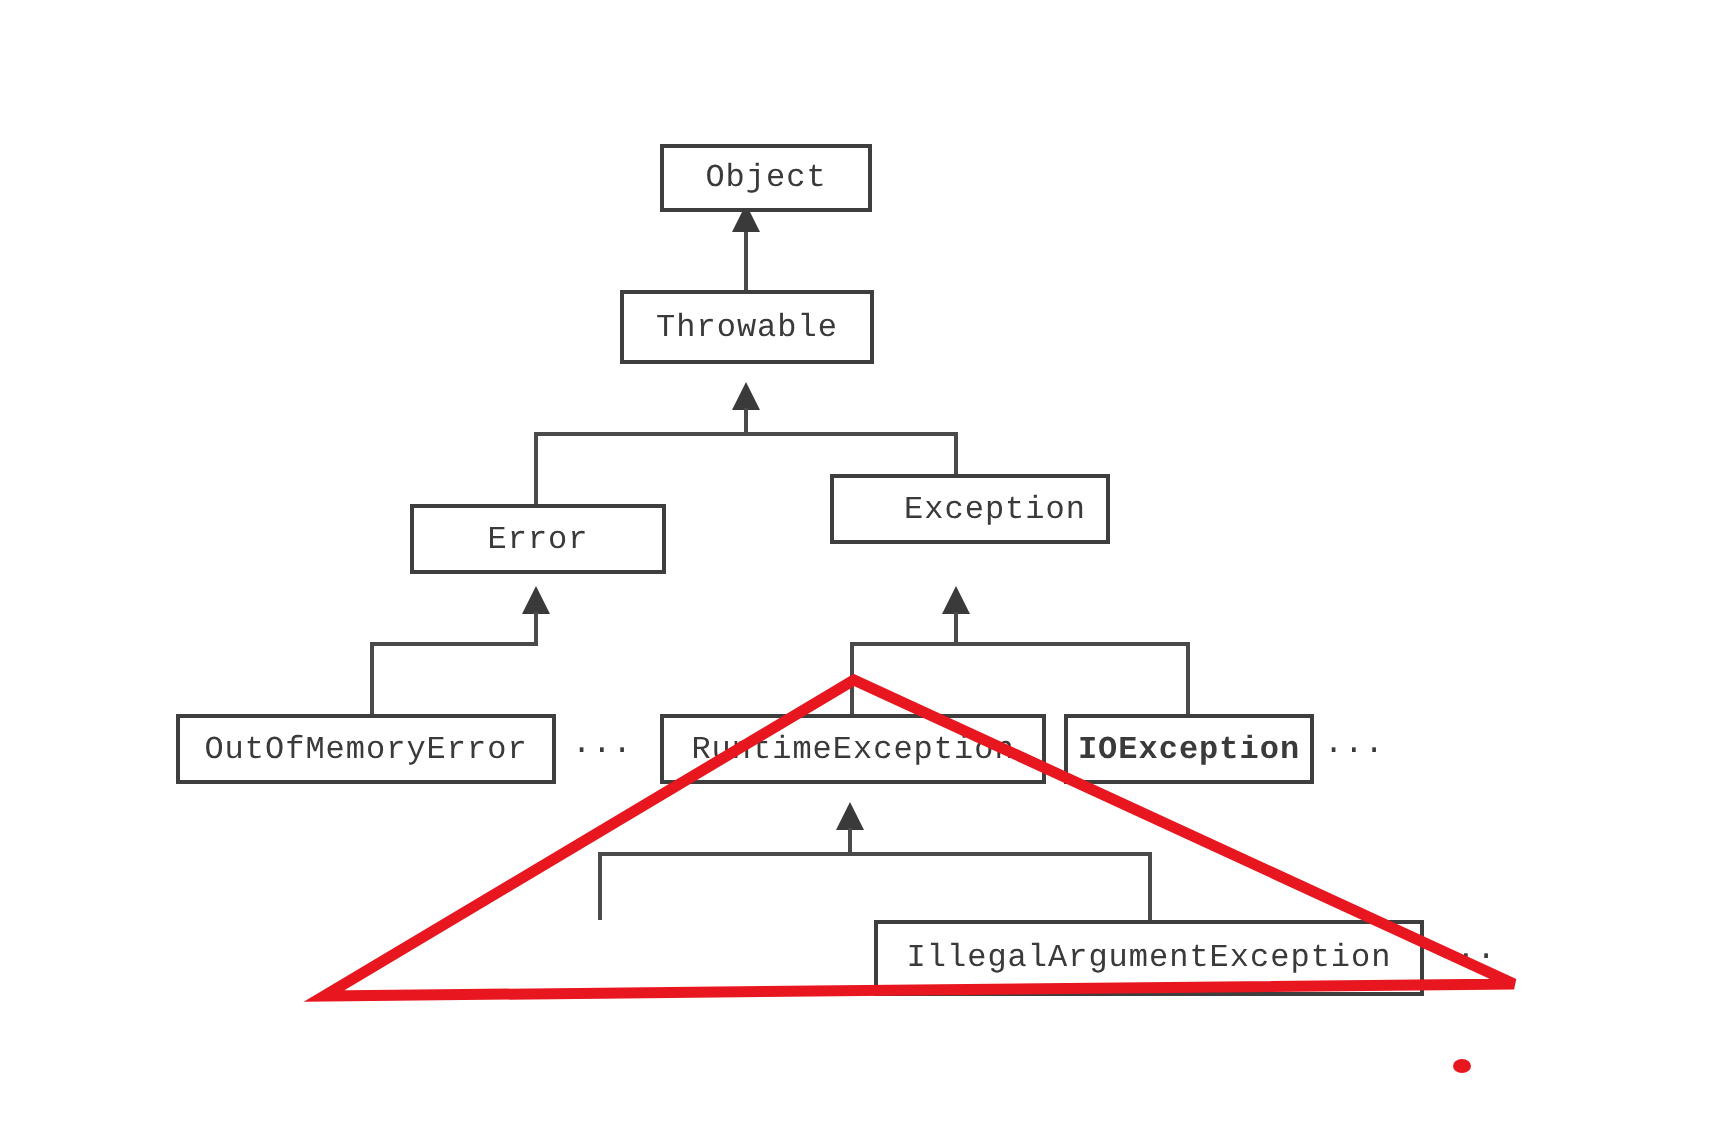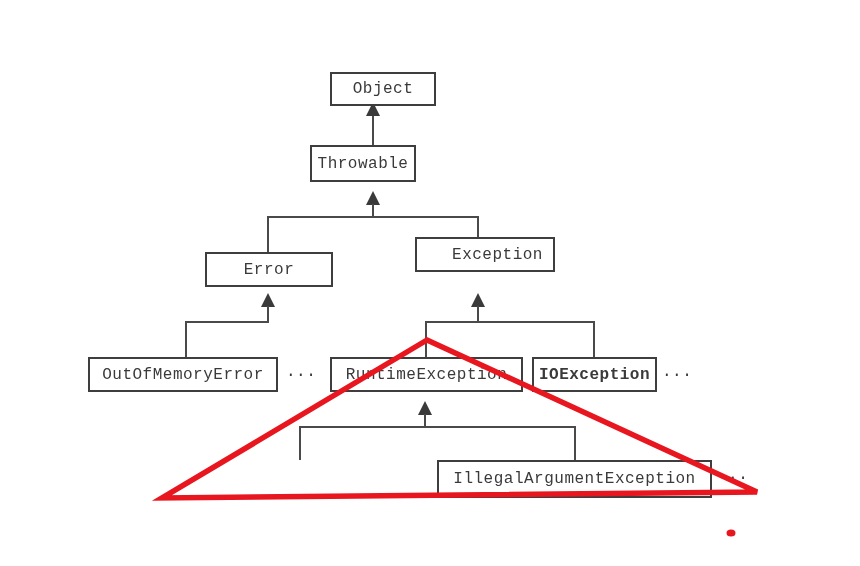--- a/index.html
+++ b/index.html
@@ -85,21 +85,21 @@
       <line x1="425" y1="414" x2="425" y2="428"></line>
       <line x1="299" y1="427" x2="576" y2="427"></line>
       <line x1="300" y1="426" x2="300" y2="460"></line>
       <line x1="575" y1="426" x2="575" y2="460"></line>
     </g>
   </svg>
 
   <div class="node" style="left:310px; top:72px;  width:106px; height:34px;margin-left:20px;">
     <span>Object</span>
   </div>
-  <div class="node" style="left:310px; top:145px; width:106px; height:37px;">
+  <div class="node" style="left:310px; top:145px; width:127px; height:37px;">
     <span>Throwable</span>
   </div>
   <div class="node" style="left:205px; top:252px; width:128px; height:35px;">
     <span>Error</span>
   </div>
   <div class="node" style="left:415px; top:237px; width:140px; height:35px;padding-left:25px;">
     <span>Exception</span>
   </div>
   <div class="node" style="left:88px;  top:357px; width:190px; height:35px;">
     <span>OutOfMemoryError</span>

